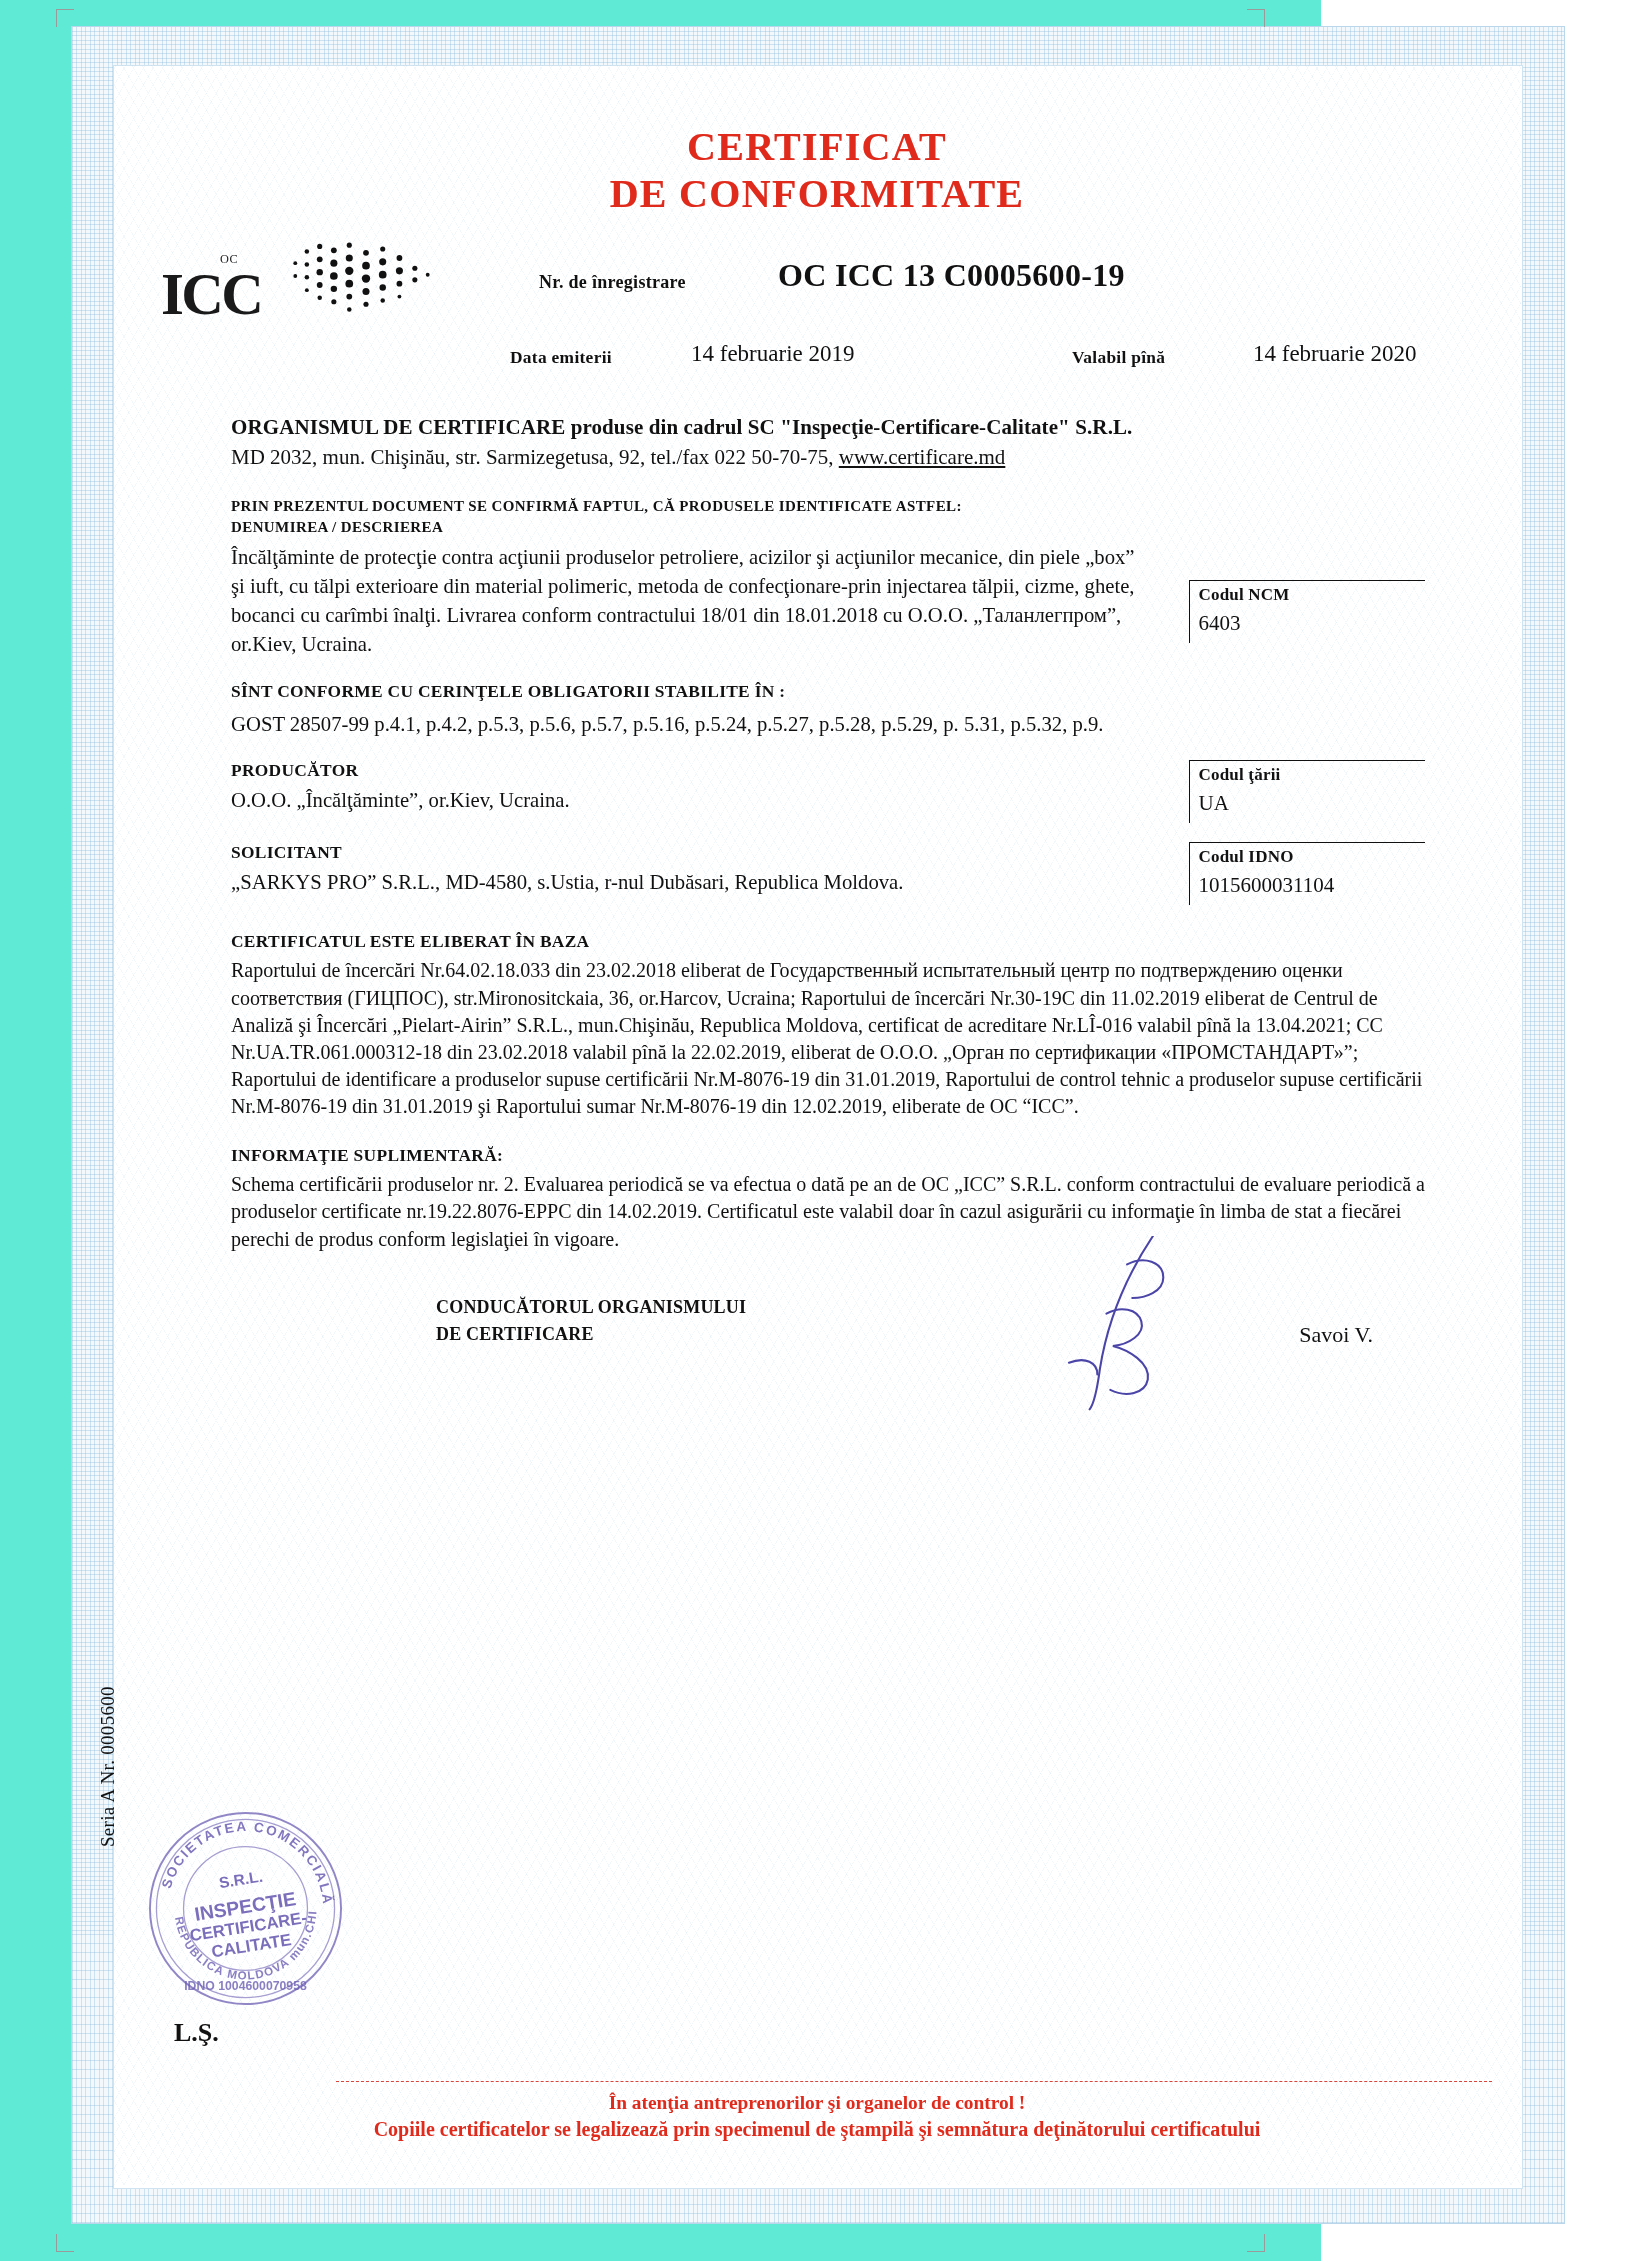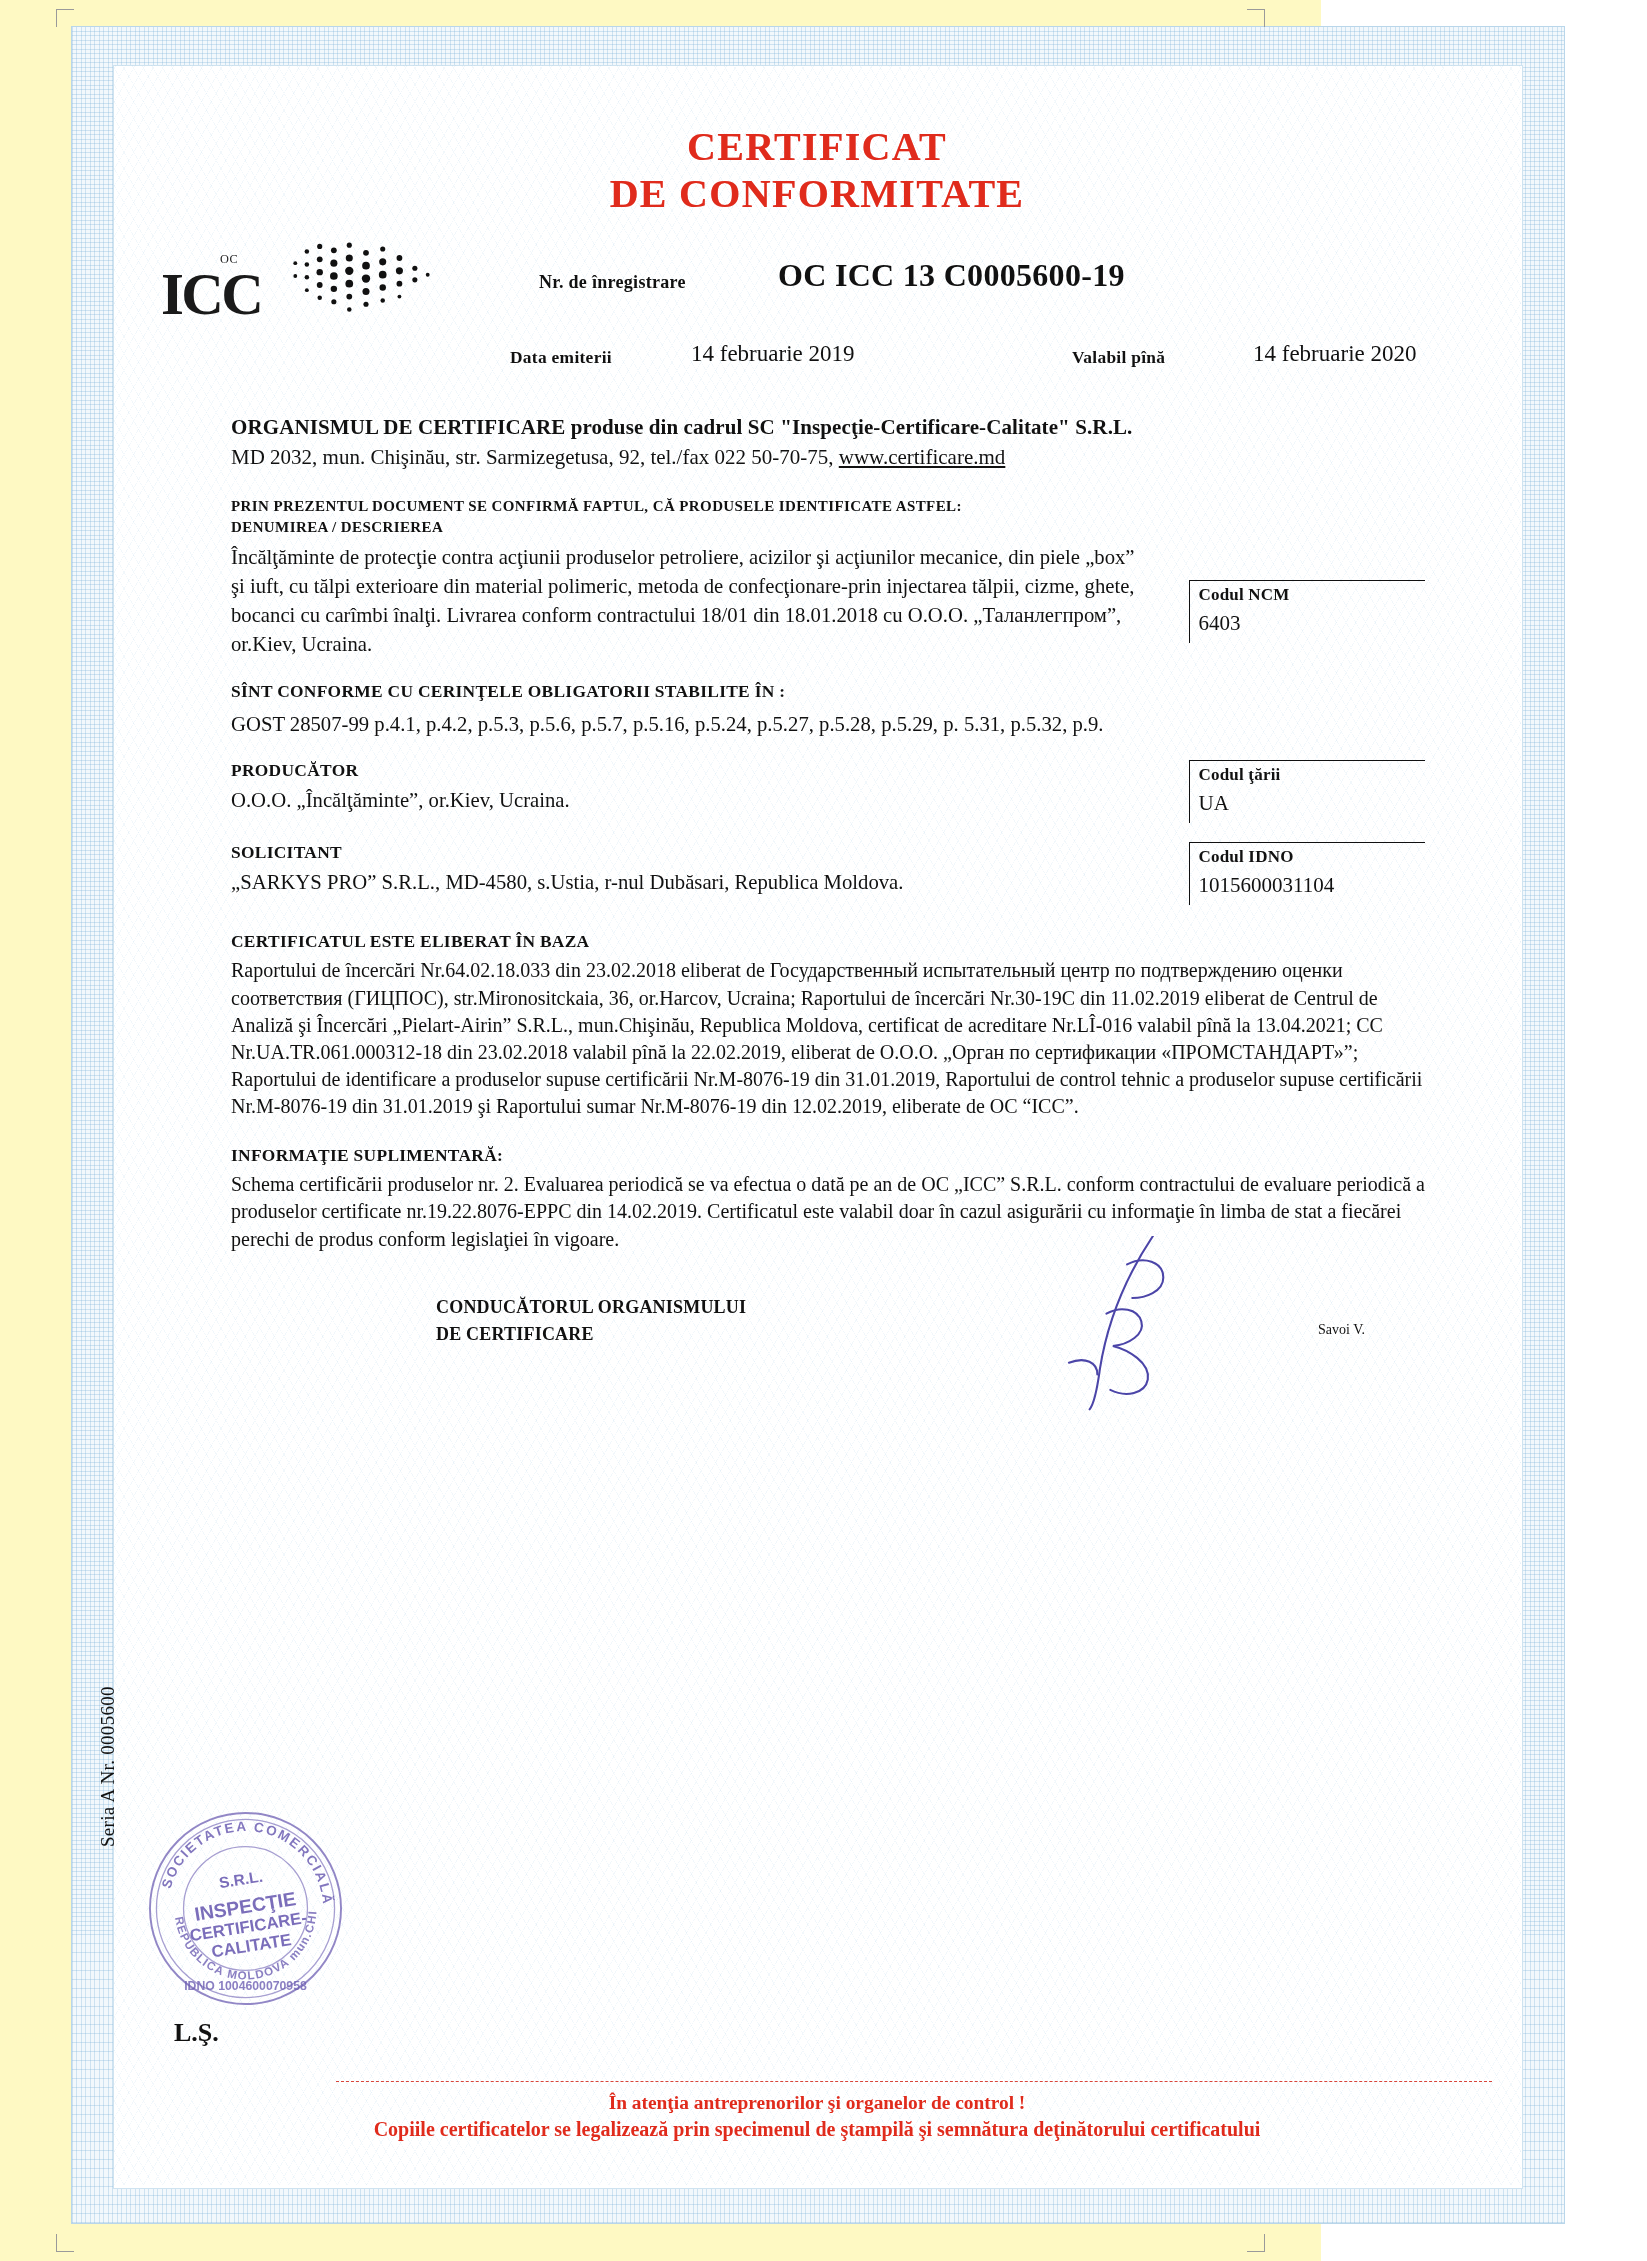--- a/index.html
+++ b/index.html
@@ -13,21 +13,21 @@
     font-family: "Liberation Serif", serif;
     position: relative;
     overflow: hidden;
   }
 
   
   .page {
     position: absolute;
     left: 0; top: 0;
     width: 1321px; height: 2261px;
-    background: #fef9c3;
+    background: #5eead4;
   }
   .outer-edge {
     position: absolute;
     left: 71px; top: 26px;
     width: 1492px; height: 2196px;
     background:
       repeating-linear-gradient(0deg, rgba(120,175,215,0.30) 0px, rgba(120,175,215,0.30) 0.6px, rgba(255,255,255,0) 0.6px, rgba(255,255,255,0) 4.5px),
       repeating-linear-gradient(90deg, rgba(120,175,215,0.30) 0px, rgba(120,175,215,0.30) 0.6px, rgba(255,255,255,0) 0.6px, rgba(255,255,255,0) 4.5px),
       #f2f8fc;
     border: 0.6px solid #b9d6ea;
@@ -224,22 +224,22 @@
     position: absolute;
     left: 323px; top: 6.5px;
     font-size: 18px;
     font-weight: bold;
     line-height: 1.5;
     letter-spacing: 0.2px;
     color: #111;
   }
   .sign-name {
     position: absolute;
-    right: 156px; top: 34px;
-    font-size: 14px;
+    right: 148px; top: 34px;
+    font-size: 22px;
     color: #111;
   }
   .signature-svg {
     position: absolute;
     left: 917px; top: -52px;
   }
 
   
   .stamp {
     position: absolute;

